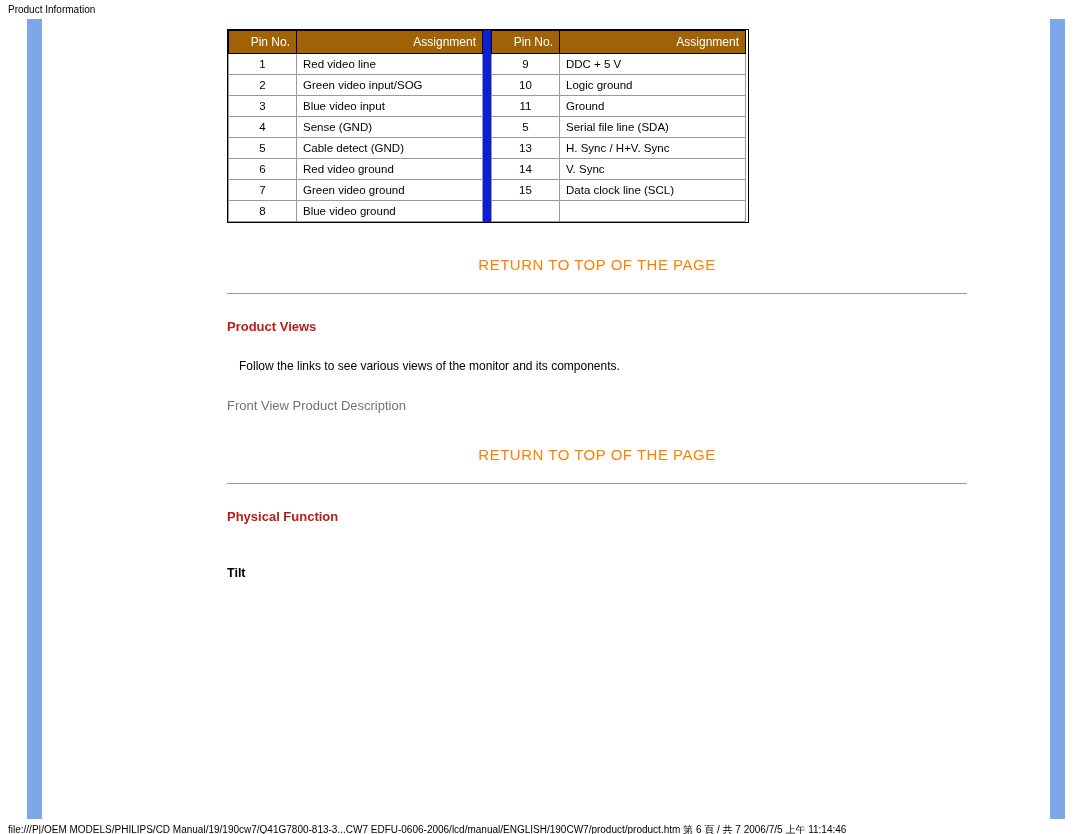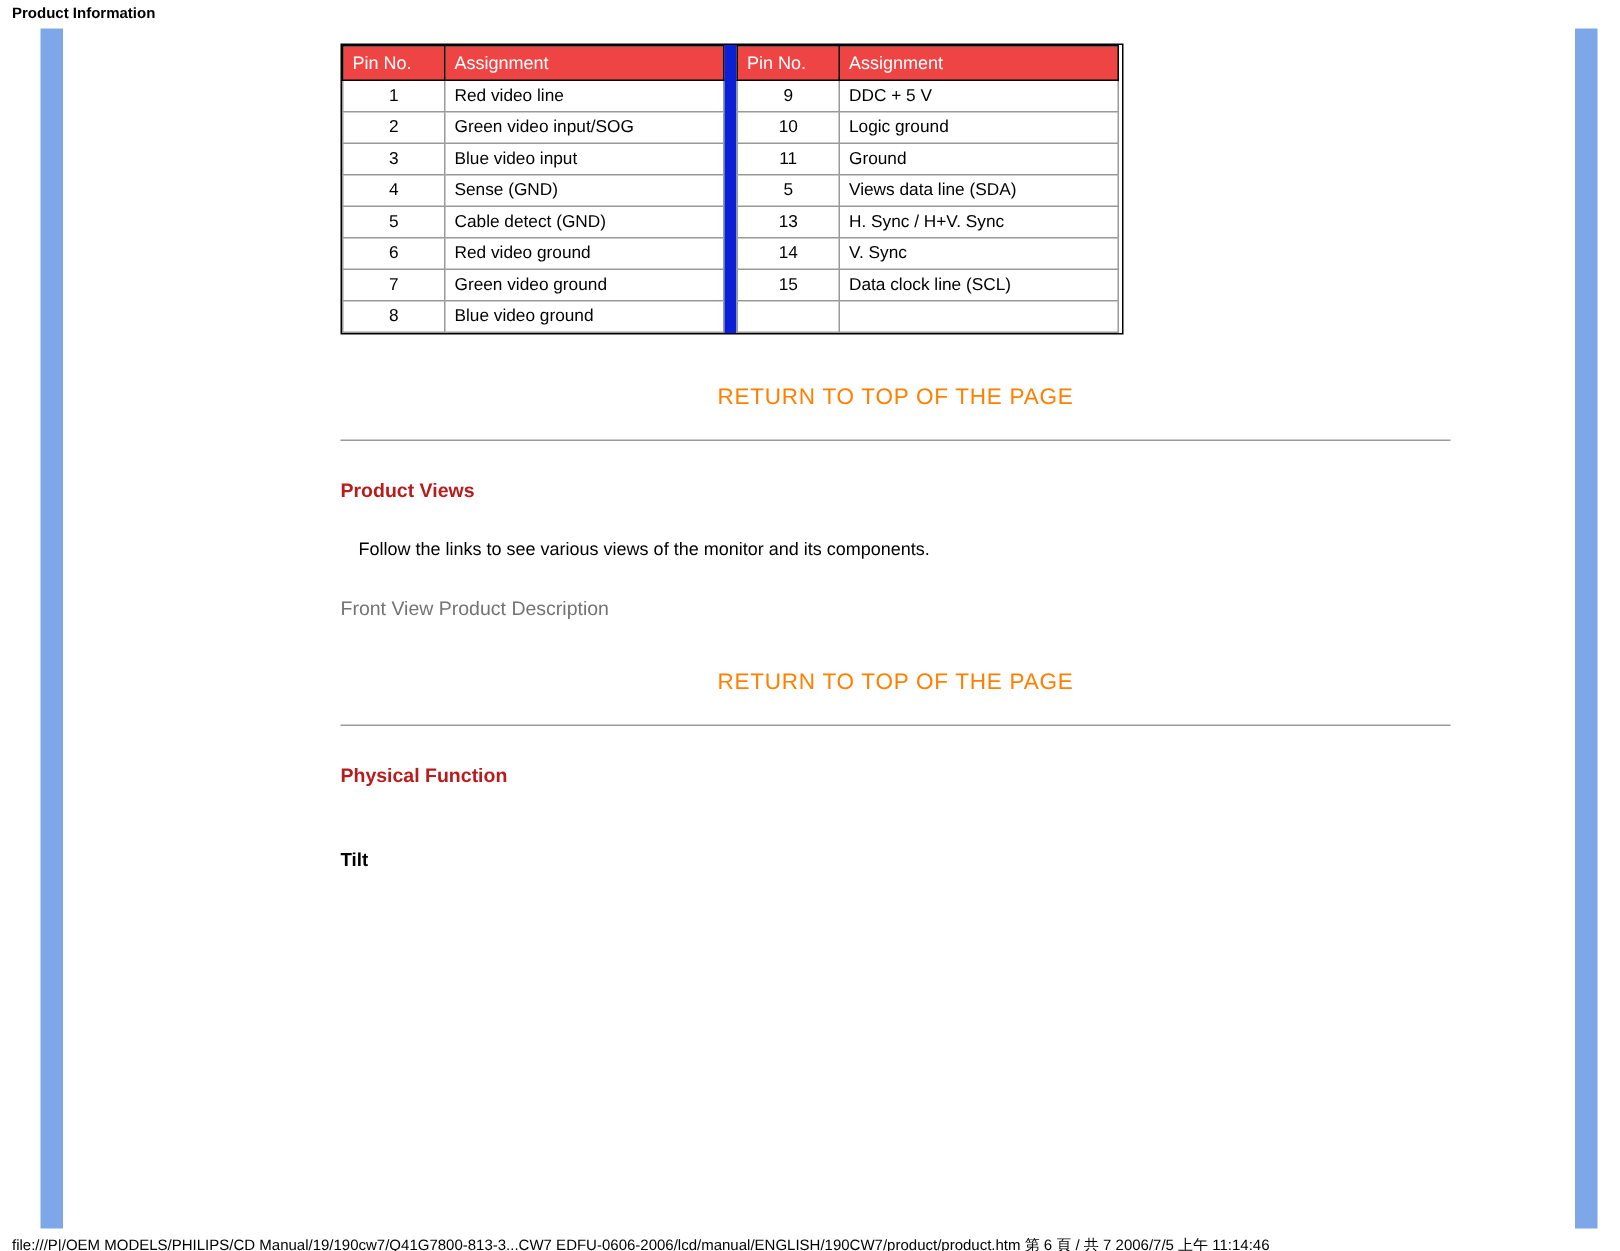--- a/index.html
+++ b/index.html
@@ -6,21 +6,20 @@
     margin: 0;
     padding: 0;
     font-family: Arial, Helvetica, sans-serif;
     font-size: 12px;
     color: #000;
     background: #fff;
   }
   .top-header {
     font-size: 10px;
     padding: 4px 8px;
-    font-weight: bold;
   }
   .outer {
     display: flex;
     min-height: 800px;
   }
   .left-stripe {
     width: 15px;
     background: #7da7e8;
     flex-shrink: 0;
     margin-left: 27px;
@@ -40,24 +39,24 @@
     border: 1px solid #000;
     width: 520px;
     display: flex;
     background: #fff;
   }
   .sub-table {
     border-collapse: collapse;
     width: 255px;
   }
   .sub-table th {
-    background: #ef4444;
+    background: #a16207;
     color: #fff;
     font-weight: normal;
-    text-align: left;
+    text-align: right;
     padding: 4px 6px;
     border: 1px solid #000;
     font-size: 12px;
   }
   .sub-table th.pinno {
     width: 55px;
   }
   .sub-table td {
     border: 1px solid #999;
     padding: 4px 6px;
@@ -185,21 +184,21 @@
             <tr>
               <td class="pin">10</td>
               <td>Logic ground</td>
             </tr>
             <tr>
               <td class="pin">11</td>
               <td>Ground</td>
             </tr>
             <tr>
               <td class="pin">5</td>
-              <td>Views data line (SDA)</td>
+              <td>Serial file line (SDA)</td>
             </tr>
             <tr>
               <td class="pin">13</td>
               <td>H. Sync / H+V. Sync</td>
             </tr>
             <tr>
               <td class="pin">14</td>
               <td>V. Sync</td>
             </tr>
             <tr>

